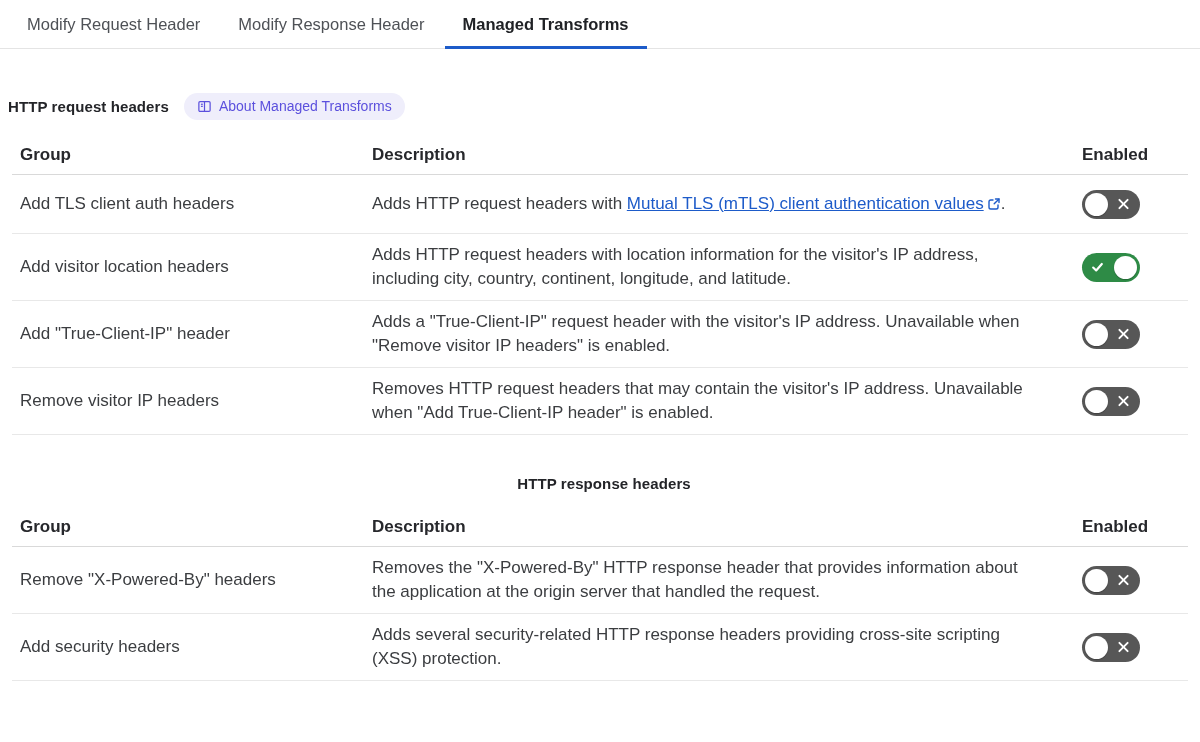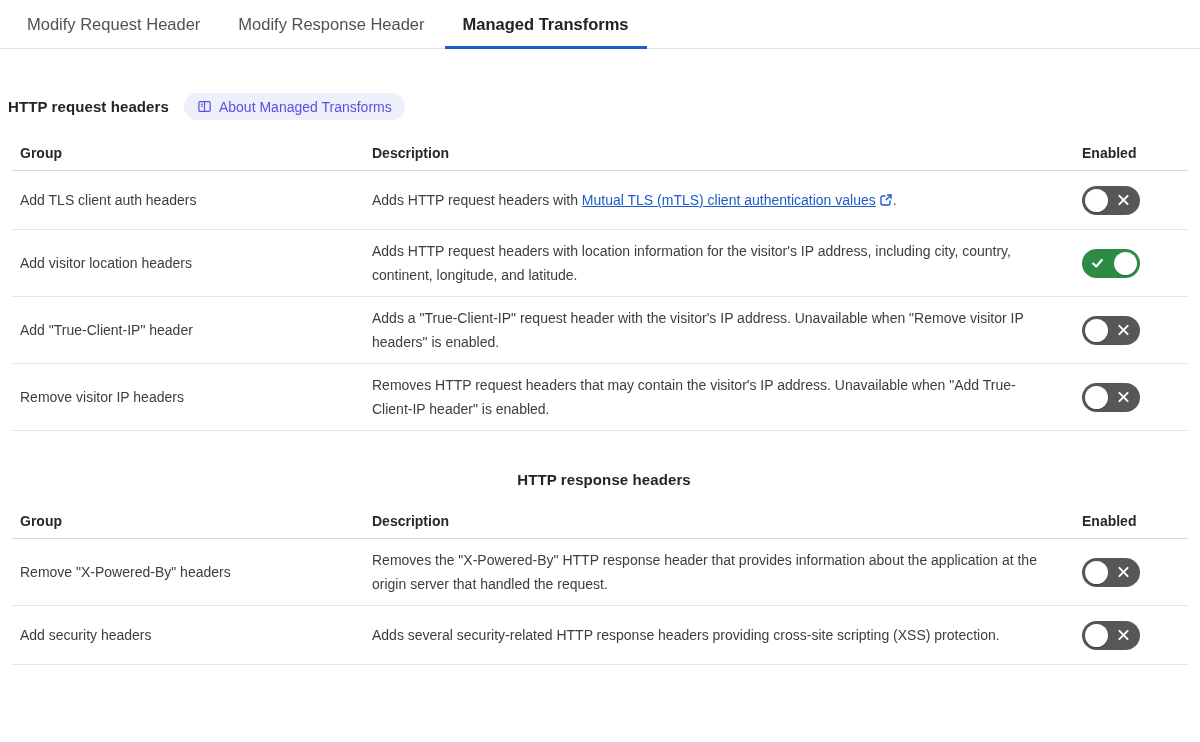--- a/index.html
+++ b/index.html
@@ -30,30 +30,30 @@
     font-size:16.5px;line-height:22px;color:var(--tab-inactive);
     padding:13px 18px 11px;border-bottom:3px solid transparent;
     margin-bottom:-1px;cursor:pointer;white-space:nowrap;background:none;
   }
   .tab.active{color:var(--text-dark);font-weight:600;border-bottom-color:var(--accent);}
   
   .section-head{display:flex;align-items:center;gap:15px;margin:44px 0 0 8px;}
   .section-head.second{margin-top:40px;justify-content:center;}
   h2{font-size:15px;font-weight:700;color:#232428;letter-spacing:.1px;}
   .badge{
-    display:inline-flex;align-items:center;gap:7px;
+    display:inline-flex;align-items:flex-start;gap:7px;
     background:var(--badge-bg);color:var(--badge-text);
     font-size:14px;line-height:14px;padding:6px 13px;border-radius:14px;
     text-decoration:none;cursor:pointer;
   }
   .badge svg{display:block;}
   
   table{
     width:1176px;margin:19px 12px 0;
-    border-collapse:collapse;table-layout:fixed;font-size:14px;
+    border-collapse:collapse;table-layout:fixed;font-size:17px;
   }
   th{
     text-align:left;font-weight:600;color:#27282c;
     padding:6px 8px 9px;border-bottom:1px solid var(--header-border);
   }
   td{
     padding:9px 8px;border-bottom:1px solid #e8e8e8;
     vertical-align:middle;height:59px;line-height:24px;color:var(--text);
   }
   td.desc{padding-right:34px;}

